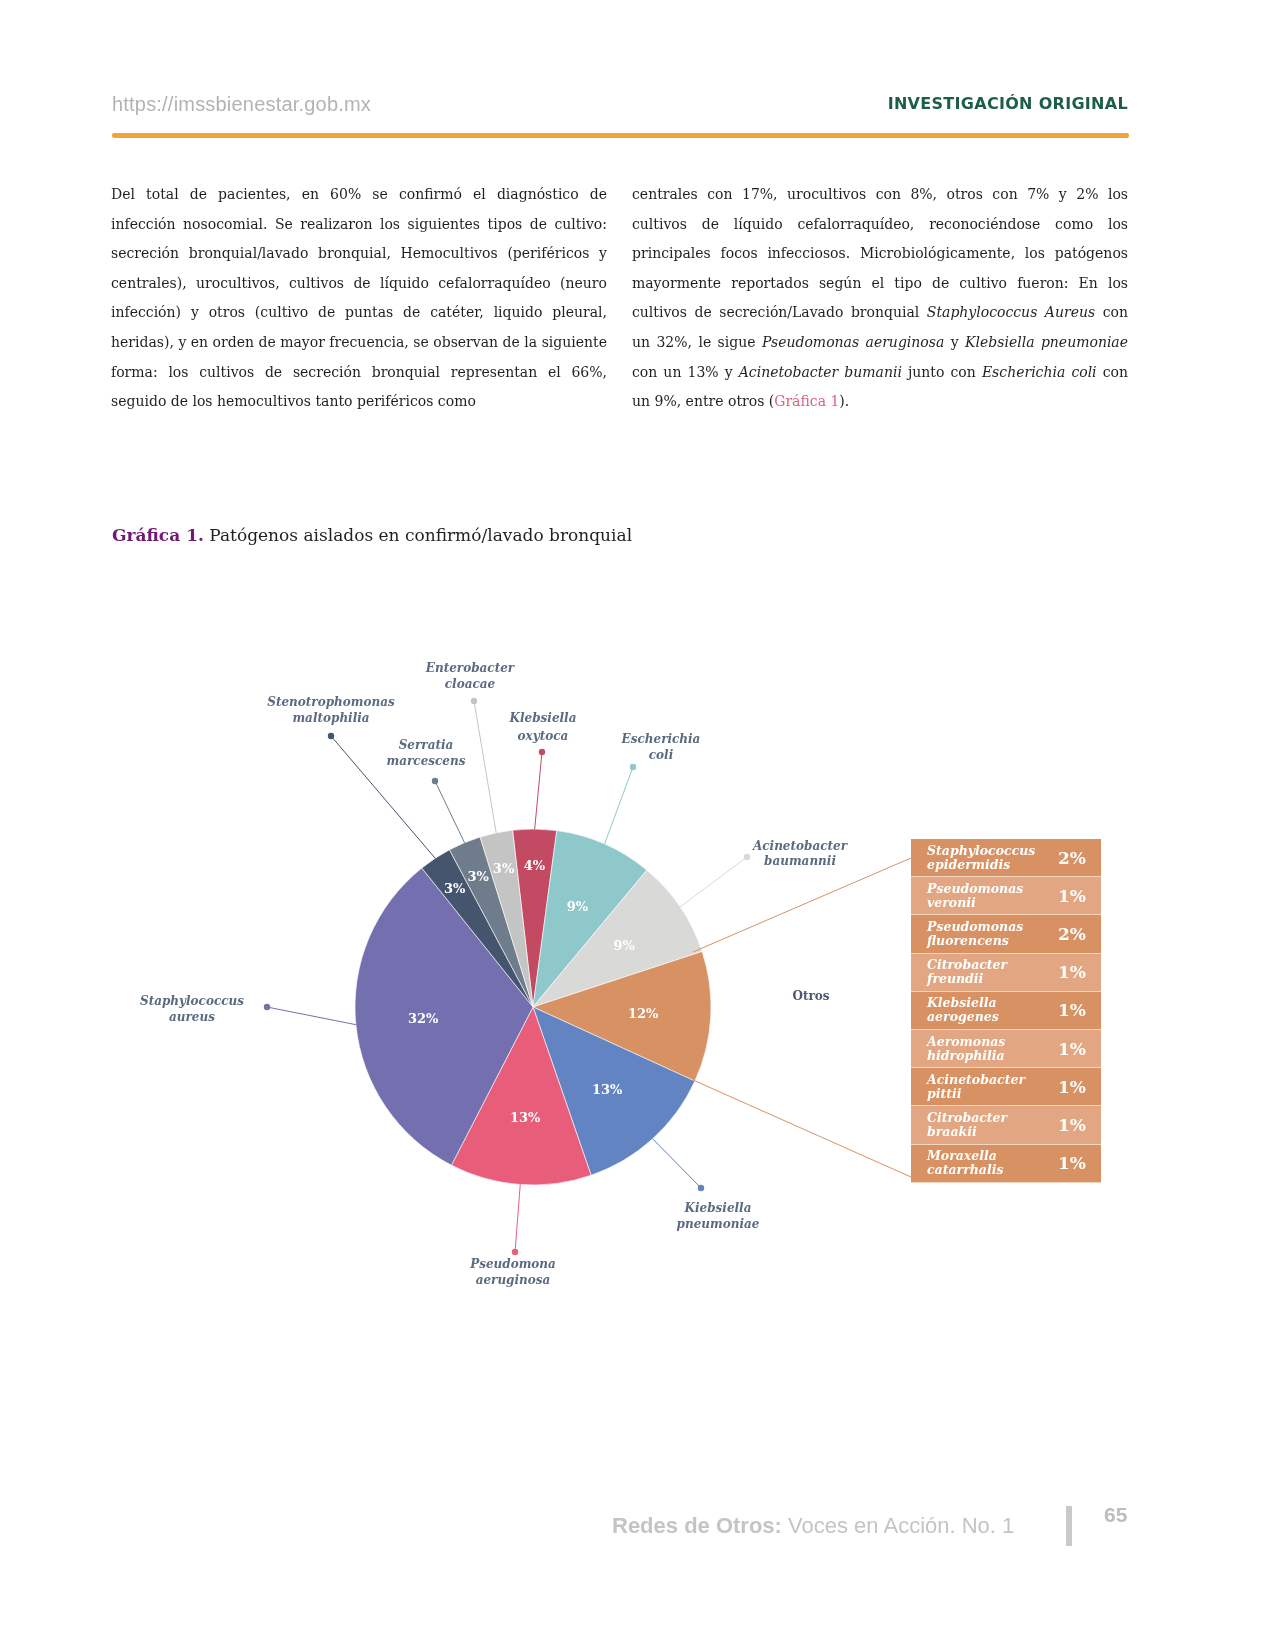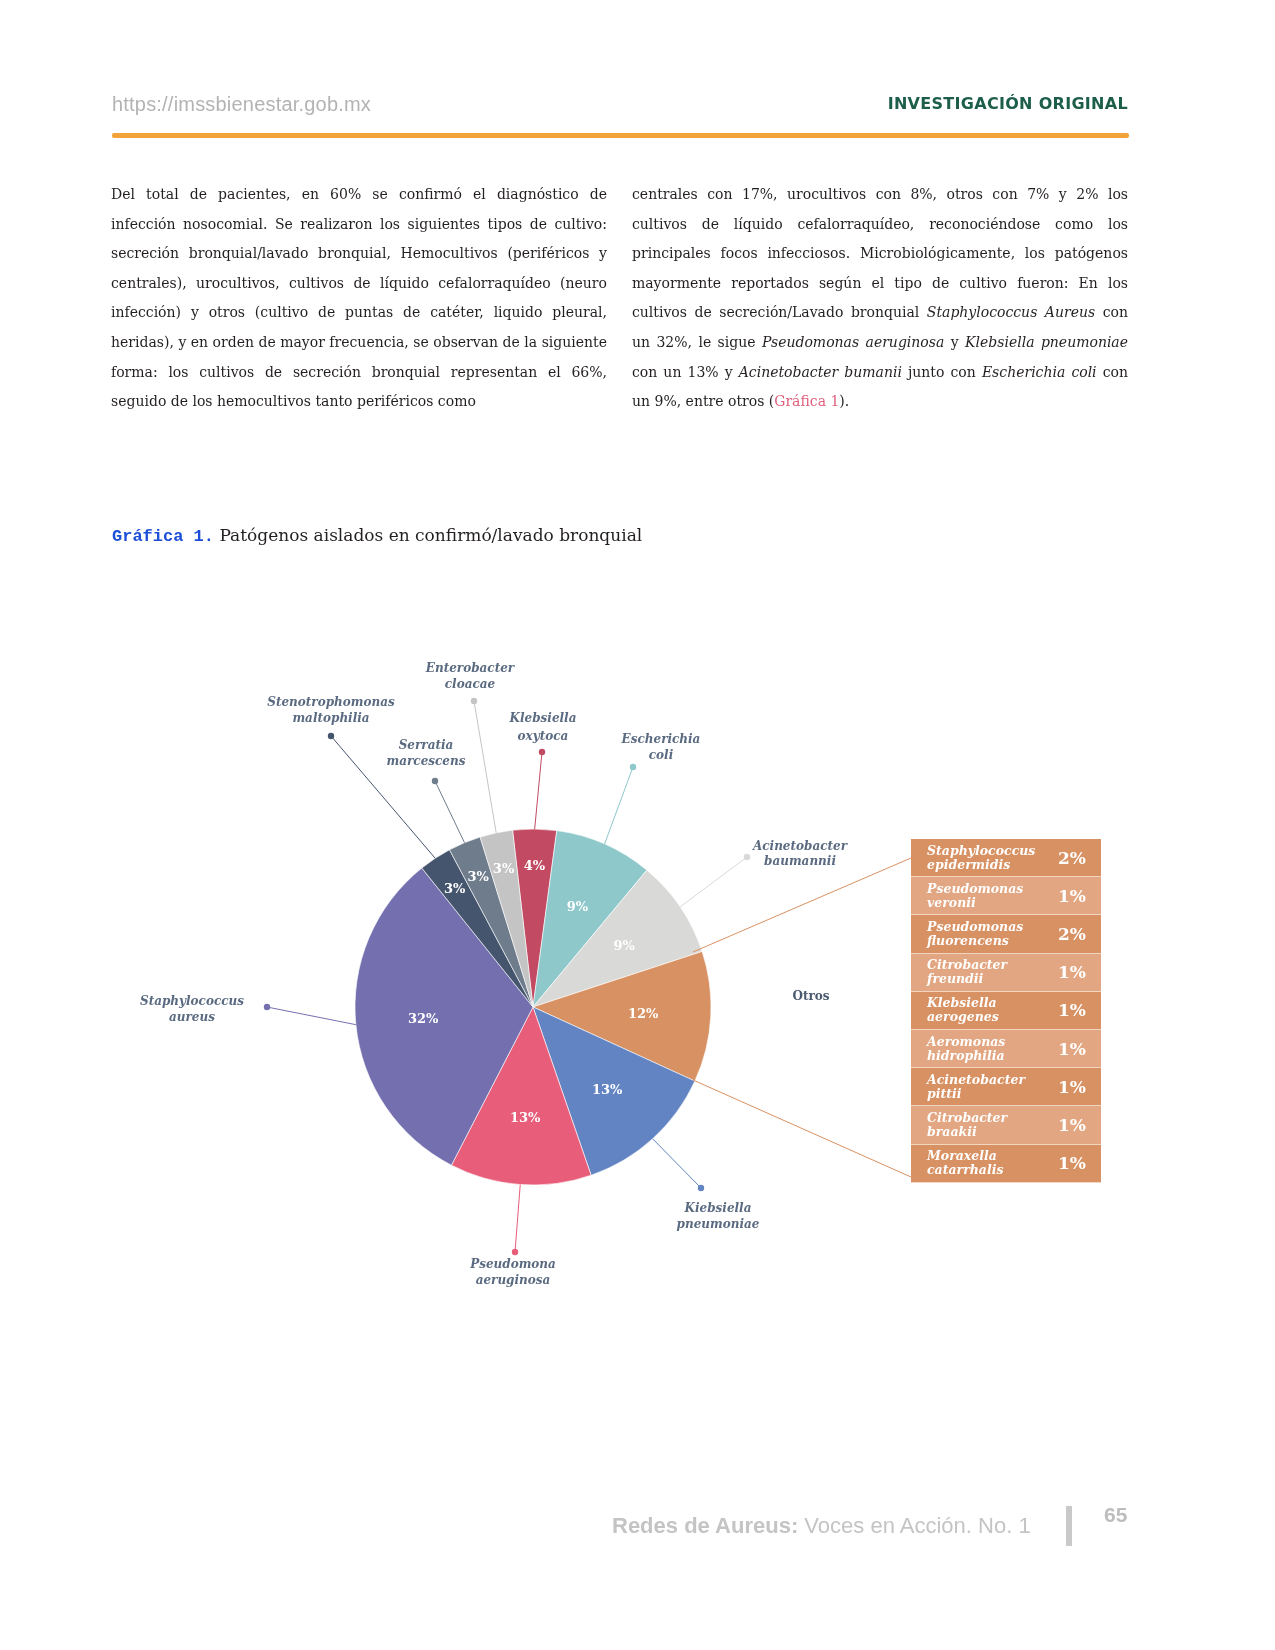--- a/index.html
+++ b/index.html
@@ -6,21 +6,21 @@
   body { width: 1275px; height: 1650px; position: relative; overflow: hidden; }
   .hdr-url { position: absolute; left: 112px; top: 93px; font-family: "Liberation Sans", sans-serif; font-size: 20px; color: #b3b3b3; letter-spacing: 0.2px; }
   .hdr-section { position: absolute; right: 147px; top: 94px; font-family: "DejaVu Sans", sans-serif; font-weight: bold; font-size: 16px; color: #1d5e4b; letter-spacing: 0.3px; }
   .hdr-rule { position: absolute; left: 112px; top: 133px; width: 1017px; height: 5px; background: #f2a33a; border-radius: 2px; }
   .col { position: absolute; top: 161px; width: 496px; font-family: "DejaVu Serif", serif; font-size: 14px; line-height: 29.6px; color: #231f20; text-align: justify; margin-top: 19px; }
   .col.left { left: 111px; }
   .col.right { left: 632px; }
   .col i { }
   .ref { color: #e0607c; font-weight: normal; }
   .caption { position: absolute; left: 112px; top: 525px; font-family: "DejaVu Serif", serif; font-size: 17px; color: #231f20; }
-  .caption .lbl { color: #1d4ed8; font-weight: bold; font-family: Liberation Mono, monospace; }
+  .caption .lbl { color: #701a75; font-weight: bold; }
   svg.chart { position: absolute; left: 0; top: 0; }
   .plabel { font-family: "DejaVu Serif", serif; font-style: italic; font-weight: bold; font-size: 12px; fill: #5a6a80; }
   .pct { font-family: "DejaVu Serif", serif; font-weight: bold; font-size: 13px; fill: #ffffff; }
   .otros-lbl { font-family: "DejaVu Serif", serif; font-weight: bold; font-size: 12px; fill: #4a5a70; }
   .tbl { position: absolute; left: 911px; top: 839px; width: 190px; }
   .tbl-row { display: flex; align-items: center; height: 38.2px; box-sizing: border-box; border-bottom: 1px solid #f3d6bf; }
   .tbl-row.dark { background: #d89162; }
   .tbl-row.light { background: #e2a782; }
   .tbl-name { flex: 1; padding-left: 16px; font-family: "DejaVu Serif", serif; font-style: italic; font-weight: bold; font-size: 12.5px; line-height: 14px; color: #ffffff; }
   .tbl-val { width: 58px; text-align: center; font-family: "DejaVu Serif", serif; font-weight: bold; font-size: 17px; color: #ffffff; }
@@ -143,15 +143,15 @@
     <div class="tbl-row light">
       <div class="tbl-name">Citrobacter<br>braakii</div>
       <div class="tbl-val">1%</div>
     </div>
     <div class="tbl-row dark">
       <div class="tbl-name">Moraxella<br>catarrhalis</div>
       <div class="tbl-val">1%</div>
     </div>
   </div>
 
-<div class="footer"><b>Redes de Aureus:</b><span> Voces en Acción. No. 1</span></div>
+<div class="footer"><b>Redes de Otros:</b><span> Voces en Acción. No. 1</span></div>
 <div class="footer-bar"></div>
 <div class="pagenum">65</div>
 
 </body></html>

